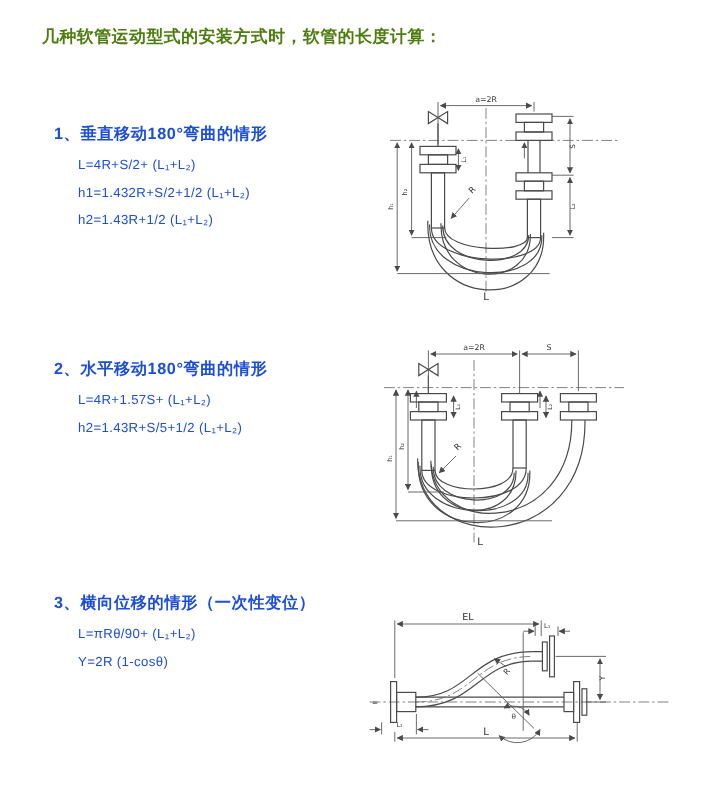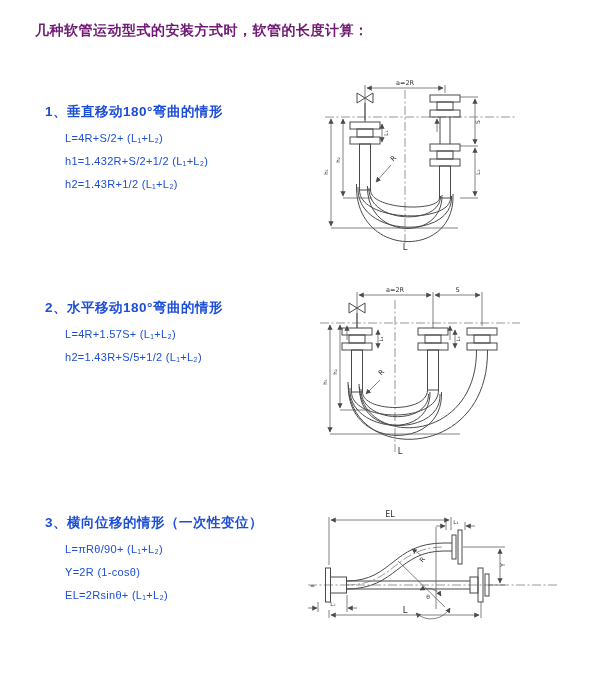--- a/index.html
+++ b/index.html
@@ -1,24 +1,24 @@
 <!DOCTYPE html>
 <html><head>
 <meta charset="utf-8">
 <style>
   html,body{margin:0;padding:0;}
   body{width:600px;height:675px;background:#ffffff;font-family:"Liberation Sans","DejaVu Sans",sans-serif;}
   .page{position:relative;width:600px;height:675px;background:#fff;overflow:hidden;}
-  .doc-title{position:absolute;left:35px;top:22px;font-size:14px;font-weight:600;color:#701a75;letter-spacing:0.5px;}
+  .doc-title{position:absolute;left:35px;top:22px;font-size:14px;font-weight:600;color:#4d7c0f;letter-spacing:0.5px;}
   .section-text{position:absolute;color:#1d4ed8;}
   .sec-heading{font-size:13.5px;font-weight:600;margin:0 0 11px 0;letter-spacing:0.5px;}
   .formula{font-size:11px;margin:0 0 11px 20px;letter-spacing:0.3px;}
   #sec1-text{left:45px;top:103px;}
   #sec2-text{left:45px;top:299px;}
-  #sec3-text{left:45px;top:514px;}
+  #sec3-text{left:45px;top:494px;}
   .diagram{position:absolute;}
   #diagram-1{left:310px;top:72px;}
   #diagram-2{left:310px;top:282px;}
   #diagram-3{left:300px;top:495px;}
   svg text{fill:#333;font-family:"DejaVu Sans","Liberation Sans",sans-serif;}
   .obj{stroke:#4a4a4a;stroke-width:1;fill:none;}
   .thin{stroke:#5a5a5a;stroke-width:0.75;fill:none;}
   .cl{stroke:#6a6a6a;stroke-width:0.7;fill:none;stroke-dasharray:9 2.5 2 2.5;}
 </style>
 </head>
@@ -38,21 +38,20 @@
   <div class="section-text" id="sec2-text">
     <p class="sec-heading">2、水平移动180°弯曲的情形</p>
     <p class="formula">L=4R+1.57S+ (L₁+L₂)</p>
     <p class="formula">h2=1.43R+S/5+1/2 (L₁+L₂)</p>
   </div>
 
   <div class="section-text" id="sec3-text">
     <p class="sec-heading">3、横向位移的情形（一次性变位）</p>
     <p class="formula">L=πRθ/90+ (L₁+L₂)</p>
     <p class="formula">Y=2R (1-cosθ)</p>
-    <p class="formula">EL=2Rsinθ+ (L₁+L₂)</p>
   </div>
 
   <svg class="diagram" id="diagram-1" width="250" height="180" viewBox="0 0 250 180">
     <defs>
       <marker id="ar1" viewBox="0 0 10 10" refX="9" refY="5" markerWidth="7" markerHeight="7" orient="auto-start-reverse">
         <path d="M0,0 L10,5 L0,10 z" fill="#4a4a4a"></path>
       </marker>
       <pattern id="hx1" patternUnits="userSpaceOnUse" width="3.5" height="3.5">
         <path d="M0,3.5 L3.5,0 M0,0 L3.5,3.5" stroke="#666" stroke-width="0.55"></path>
       </pattern>

